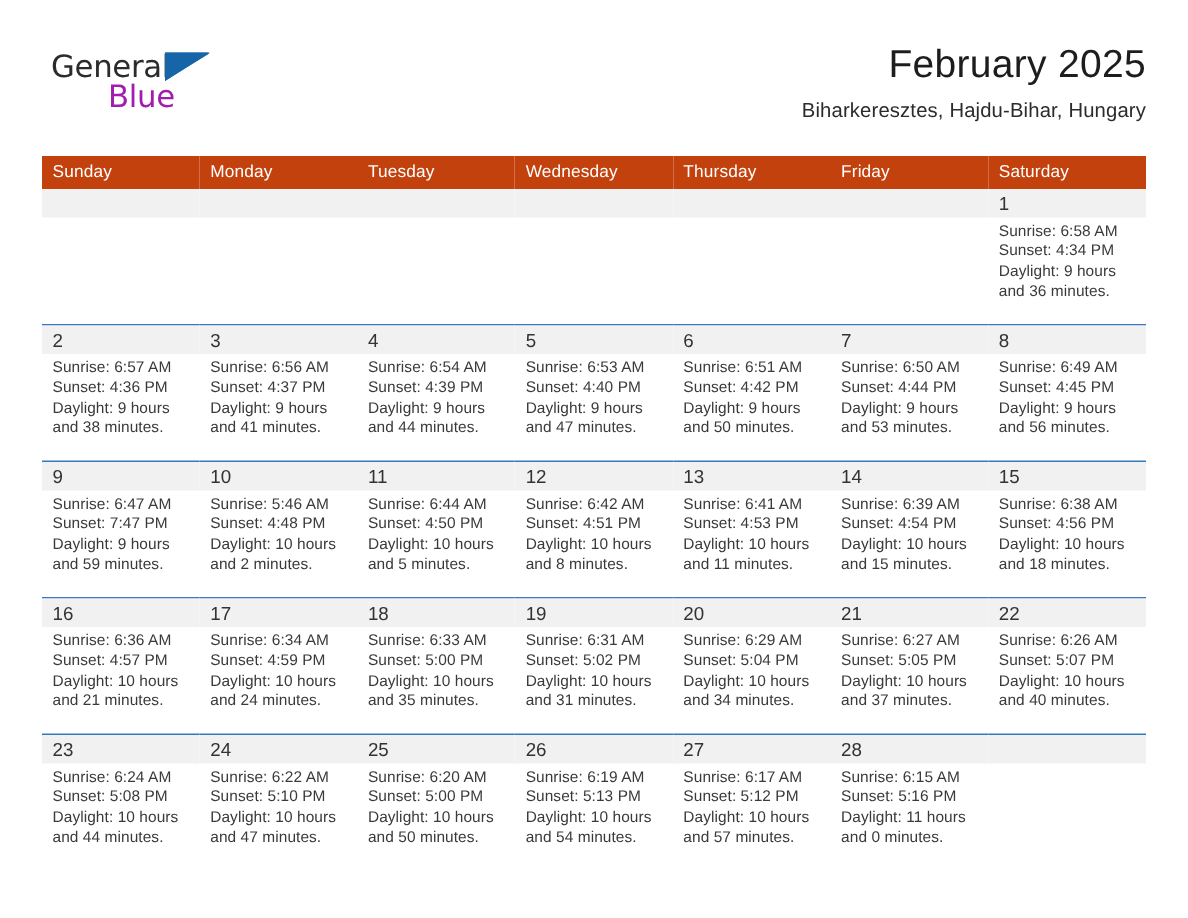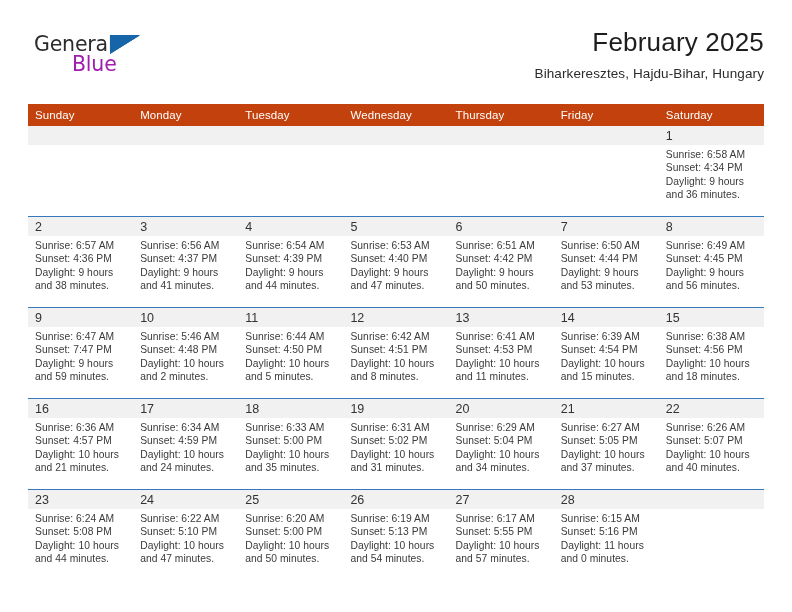--- a/index.html
+++ b/index.html
@@ -525,21 +525,21 @@
                 <div>Daylight: 10 hours</div>
                 <div>and 54 minutes.</div>
               </div>
             </div>
           </td>
           <td>
             <div class="cell">
               <div class="daynum-band">27</div>
               <div class="detail">
                 <div>Sunrise: 6:17 AM</div>
-                <div>Sunset: 5:55 PM</div>
+                <div>Sunset: 5:12 PM</div>
                 <div>Daylight: 10 hours</div>
                 <div>and 57 minutes.</div>
               </div>
             </div>
           </td>
           <td>
             <div class="cell">
               <div class="daynum-band">28</div>
               <div class="detail">
                 <div>Sunrise: 6:15 AM</div>

